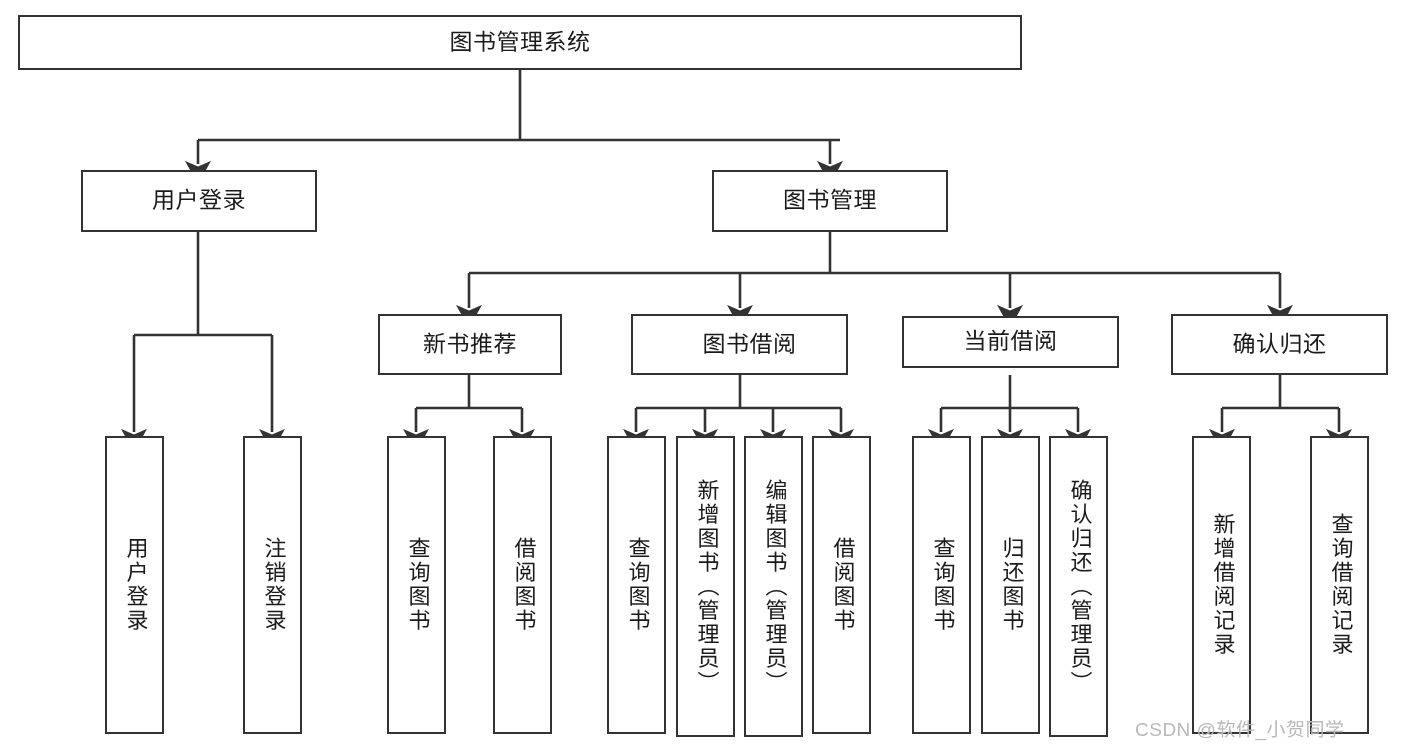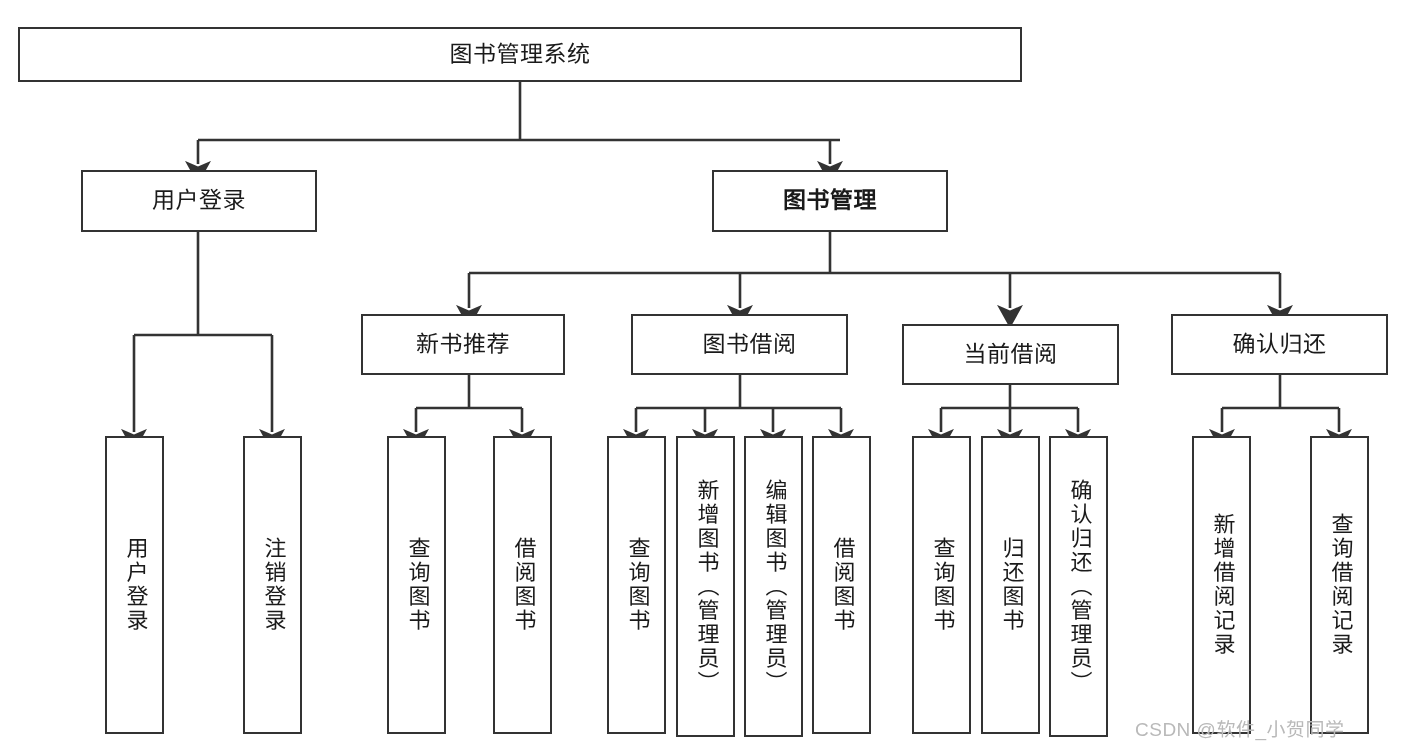--- a/index.html
+++ b/index.html
@@ -122,38 +122,38 @@
       <path d="M1010,408 L1010,432" marker-end="url(#arrowhead)"></path>
       <path d="M1078,408 L1078,432" marker-end="url(#arrowhead)"></path>
 
       <path d="M1280,375 L1280,408"></path>
       <path d="M1222,408 L1339,408"></path>
       <path d="M1222,408 L1222,432" marker-end="url(#arrowhead)"></path>
       <path d="M1339,408 L1339,432" marker-end="url(#arrowhead)"></path>
     </g>
   </svg>
 
-  <div class="node root horiz" style="left:18px; top:27px; width:1004px; height:55px;">
+  <div class="node root horiz" style="left:18px; top:15px; width:1004px; height:55px;">
     <span class="node-label">图书管理系统</span>
   </div>
 
   <div class="node horiz" style="left:81px; top:170px; width:236px; height:62px;">
     <span class="node-label">用户登录</span>
   </div>
-  <div class="node horiz" style="left:712px; top:170px; width:236px; height:62px;font-weight:bold;">
+  <div class="node horiz" style="left:712px; top:170px; width:236px; height:62px;">
     <span class="node-label">图书管理</span>
   </div>
 
-  <div class="node horiz" style="left:361px; top:314px; width:204px; height:61px;">
+  <div class="node horiz" style="left:378px; top:314px; width:184px; height:61px;">
     <span class="node-label">新书推荐</span>
   </div>
   <div class="node horiz" style="left:631px; top:314px; width:217px; height:61px;padding-left:20px;">
     <span class="node-label">图书借阅</span>
   </div>
-  <div class="node horiz" style="left:902px; top:324px; width:217px; height:61px;">
+  <div class="node horiz" style="left:902px; top:316px; width:217px; height:52px;">
     <span class="node-label">当前借阅</span>
   </div>
   <div class="node horiz" style="left:1171px; top:314px; width:217px; height:61px;">
     <span class="node-label">确认归还</span>
   </div>
 
   <div class="node vert" style="left:105px; top:436px; width:59px; height:298px;">
     <span class="node-label">用户登录</span>
   </div>
   <div class="node vert" style="left:243px; top:436px; width:59px; height:298px;">

